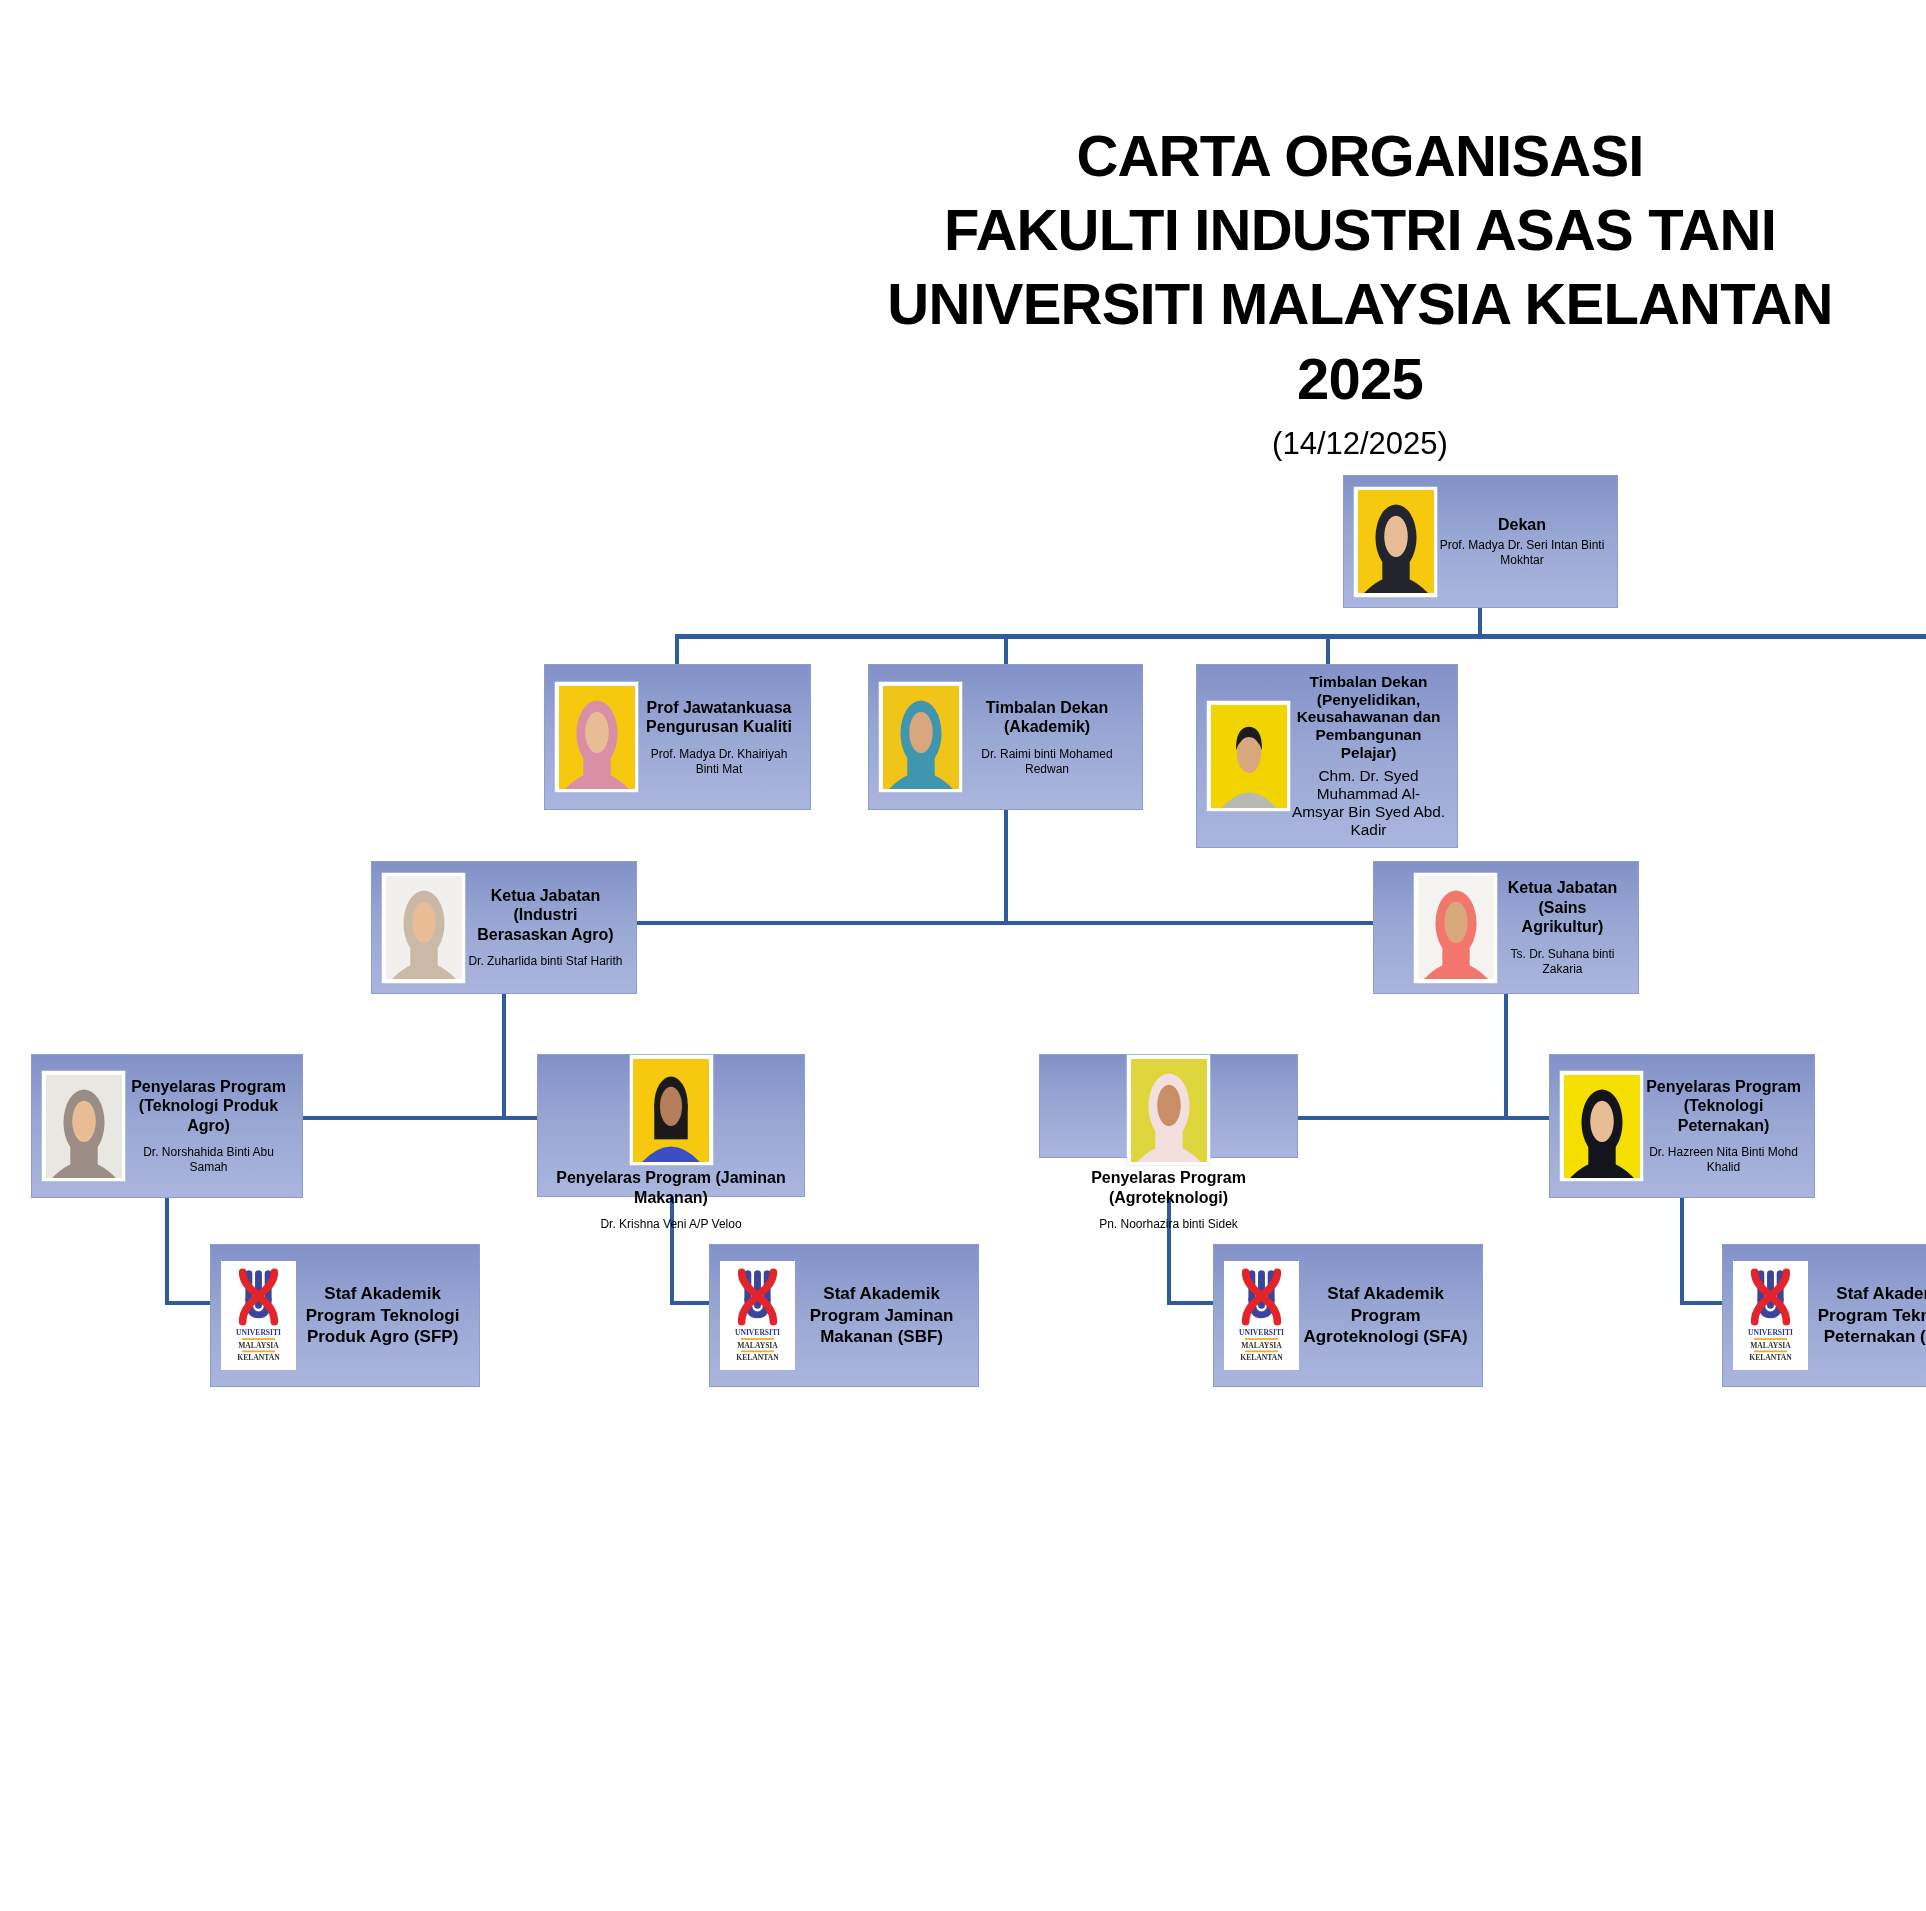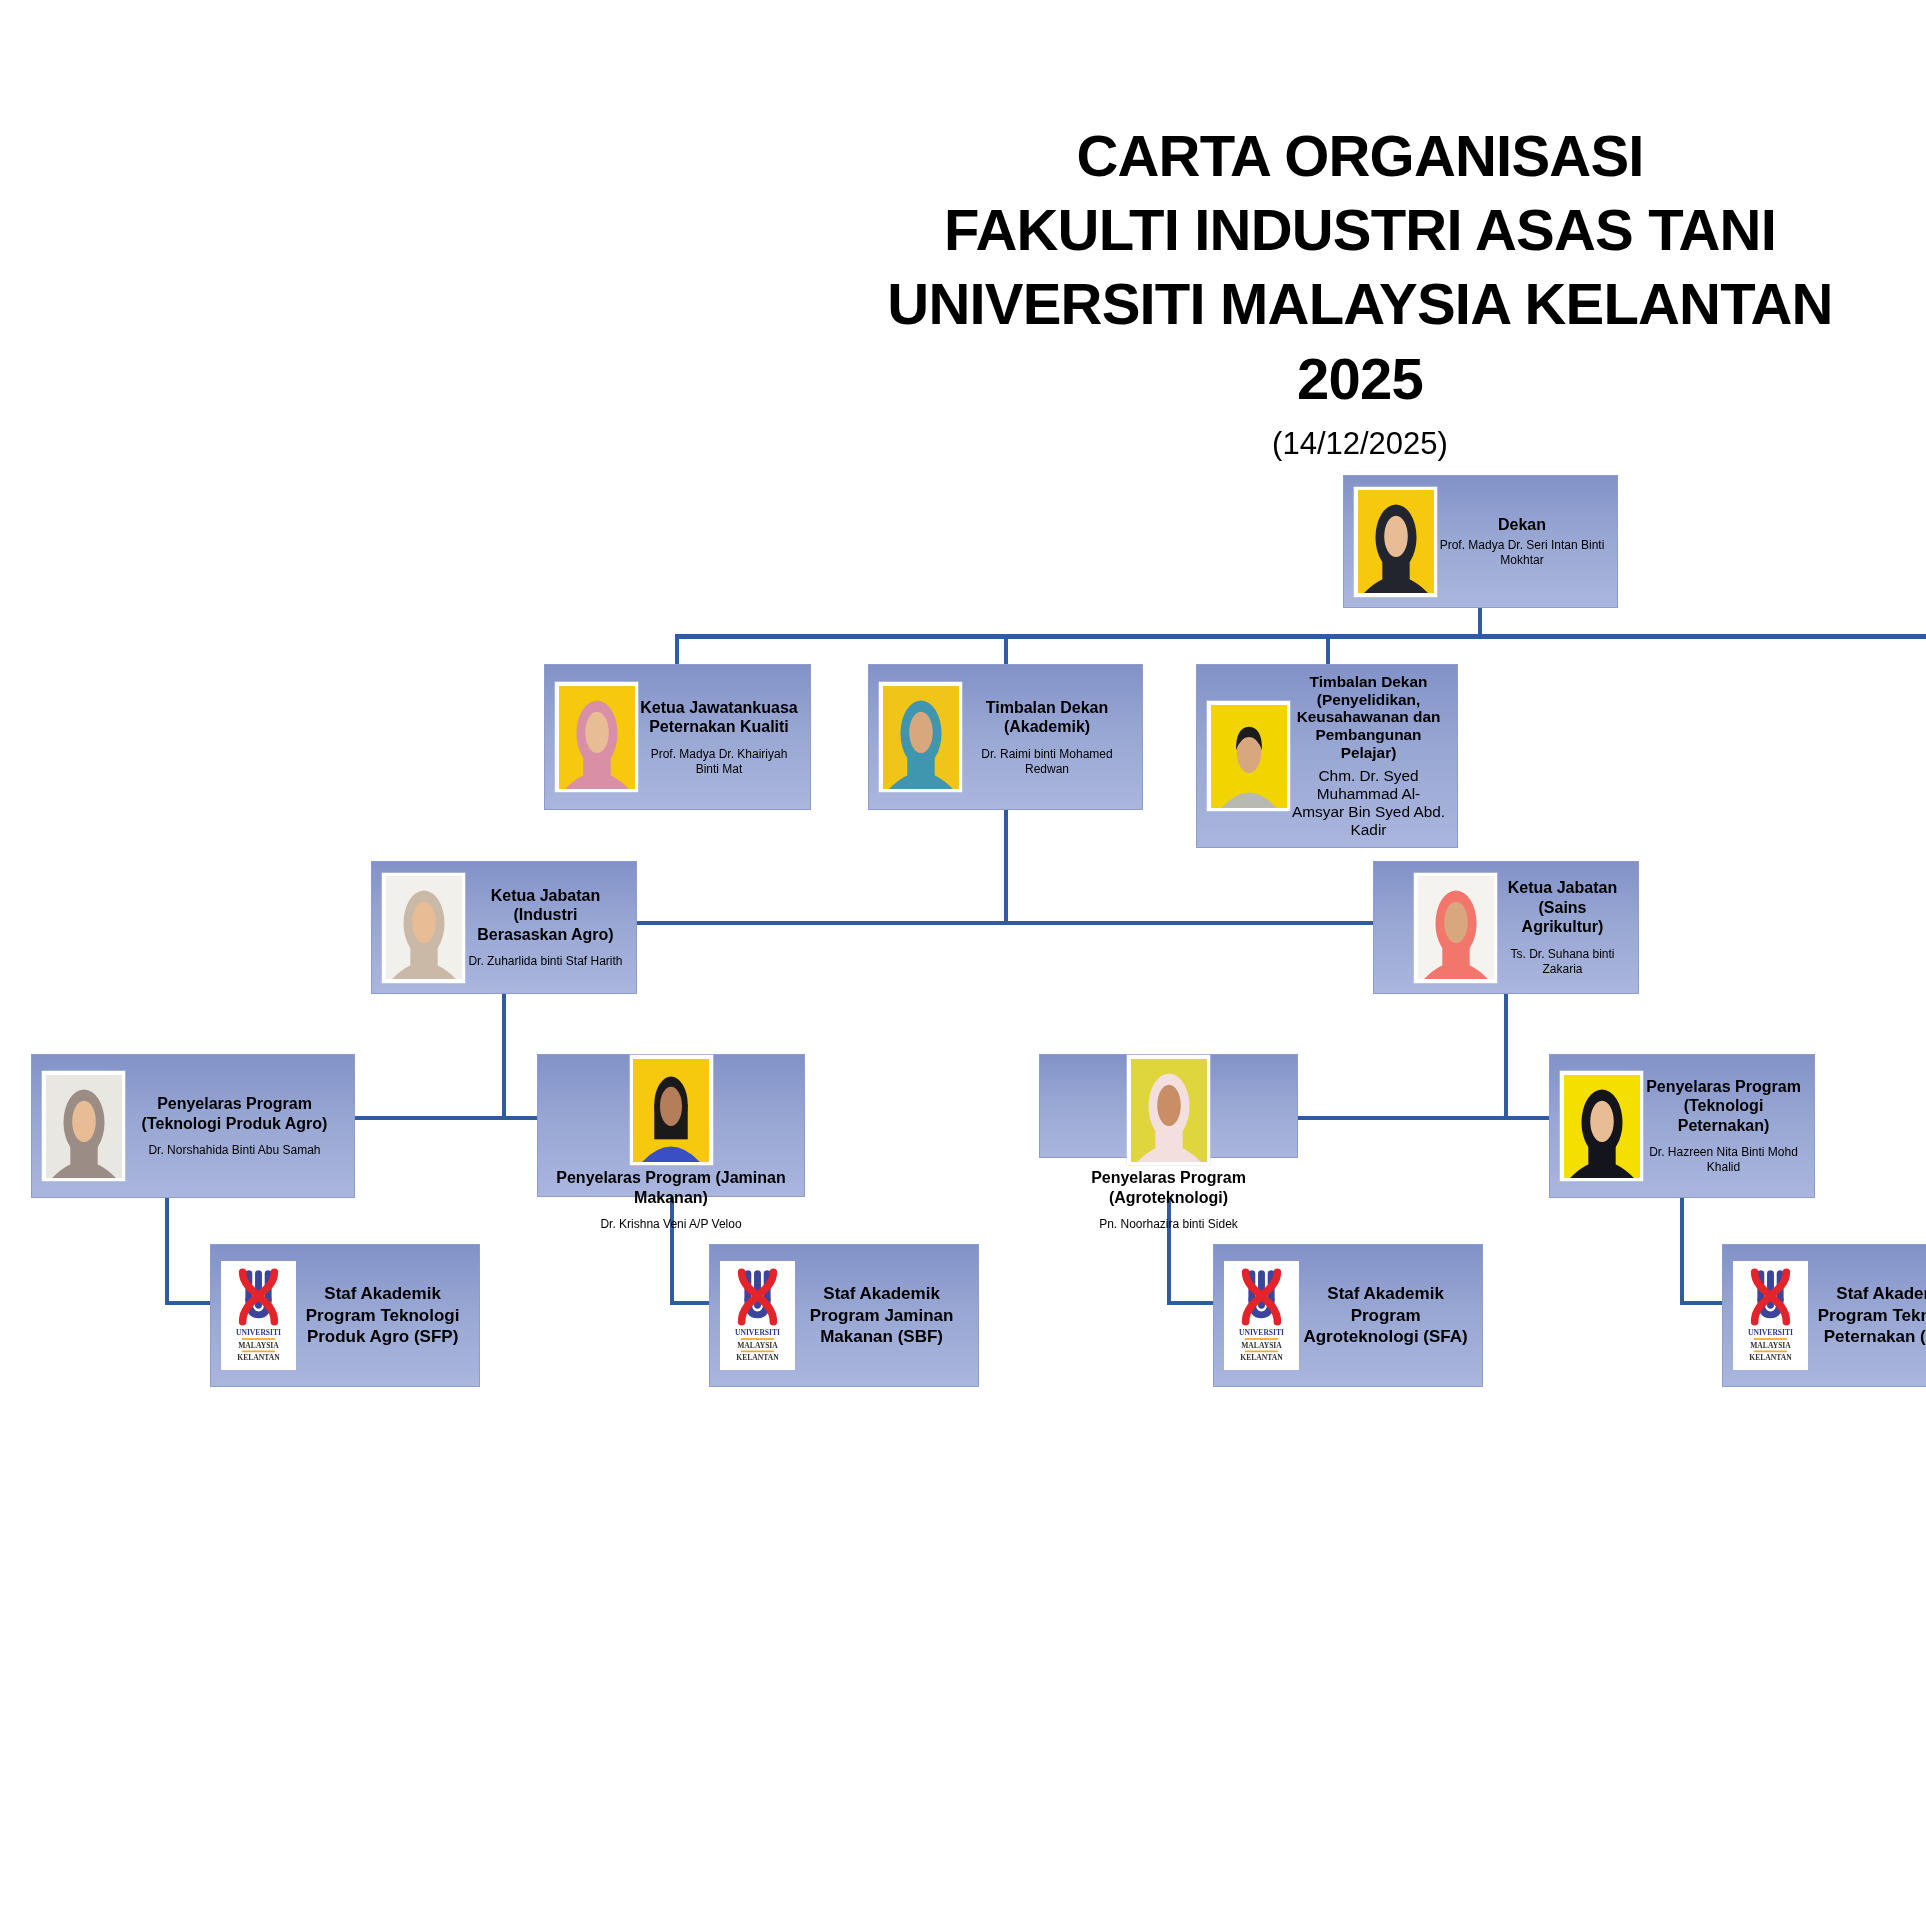--- a/index.html
+++ b/index.html
@@ -84,21 +84,21 @@
     <div class="photo-frame">
         <svg width="76" height="103" viewBox="0 0 100 100" preserveAspectRatio="none">
           <rect x="0" y="0" width="100" height="100" fill="#F6C90E"></rect>
           <ellipse cx="50" cy="46" rx="27" ry="32" fill="#D98FA6"></ellipse>
           <rect x="32" y="58" width="36" height="42" fill="#D98FA6"></rect>
           <path d="M8 100 Q50 68 92 100 Z" fill="#D98FA6"></path>
           <ellipse cx="50" cy="45" rx="15.5" ry="20" fill="#E8BD96"></ellipse>
         </svg>
       </div>
     <div class="txt">
-      <div class="role">Ketua Jawatankuasa Peternakan Kualiti</div>
+      <div class="role">Prof Jawatankuasa Pengurusan Kualiti</div>
       <div class="name">Prof. Madya Dr. Khairiyah Binti Mat</div>
     </div>
   </div>
 
   <div class="node n2" style="left:868px;top:664px;width:275px;height:146px;">
     <div class="photo-frame">
         <svg width="76" height="103" viewBox="0 0 100 100" preserveAspectRatio="none">
           <rect x="0" y="0" width="100" height="100" fill="#F0C418"></rect>
           <ellipse cx="50" cy="46" rx="27" ry="32" fill="#3F96AE"></ellipse>
           <rect x="32" y="58" width="36" height="42" fill="#3F96AE"></rect>
@@ -152,21 +152,21 @@
           <path d="M8 100 Q50 68 92 100 Z" fill="#F2766B"></path>
           <ellipse cx="50" cy="45" rx="15.5" ry="20" fill="#D9A77E"></ellipse>
         </svg>
       </div>
     <div class="txt">
       <div class="role">Ketua Jabatan (Sains Agrikultur)</div>
       <div class="name">Ts. Dr. Suhana binti Zakaria</div>
     </div>
   </div>
 
-  <div class="node n9" style="left:31px;top:1054px;width:324px;height:144px;">
+  <div class="node n9" style="left:31px;top:1054px;width:272px;height:144px;">
     <div class="photo-frame">
         <svg width="76" height="103" viewBox="0 0 100 100" preserveAspectRatio="none">
           <rect x="0" y="0" width="100" height="100" fill="#E9E7E2"></rect>
           <ellipse cx="50" cy="46" rx="27" ry="32" fill="#9B8D85"></ellipse>
           <rect x="32" y="58" width="36" height="42" fill="#9B8D85"></rect>
           <path d="M8 100 Q50 68 92 100 Z" fill="#9B8D85"></path>
           <ellipse cx="50" cy="45" rx="15.5" ry="20" fill="#E8BD96"></ellipse>
         </svg>
       </div>
     <div class="txt">

